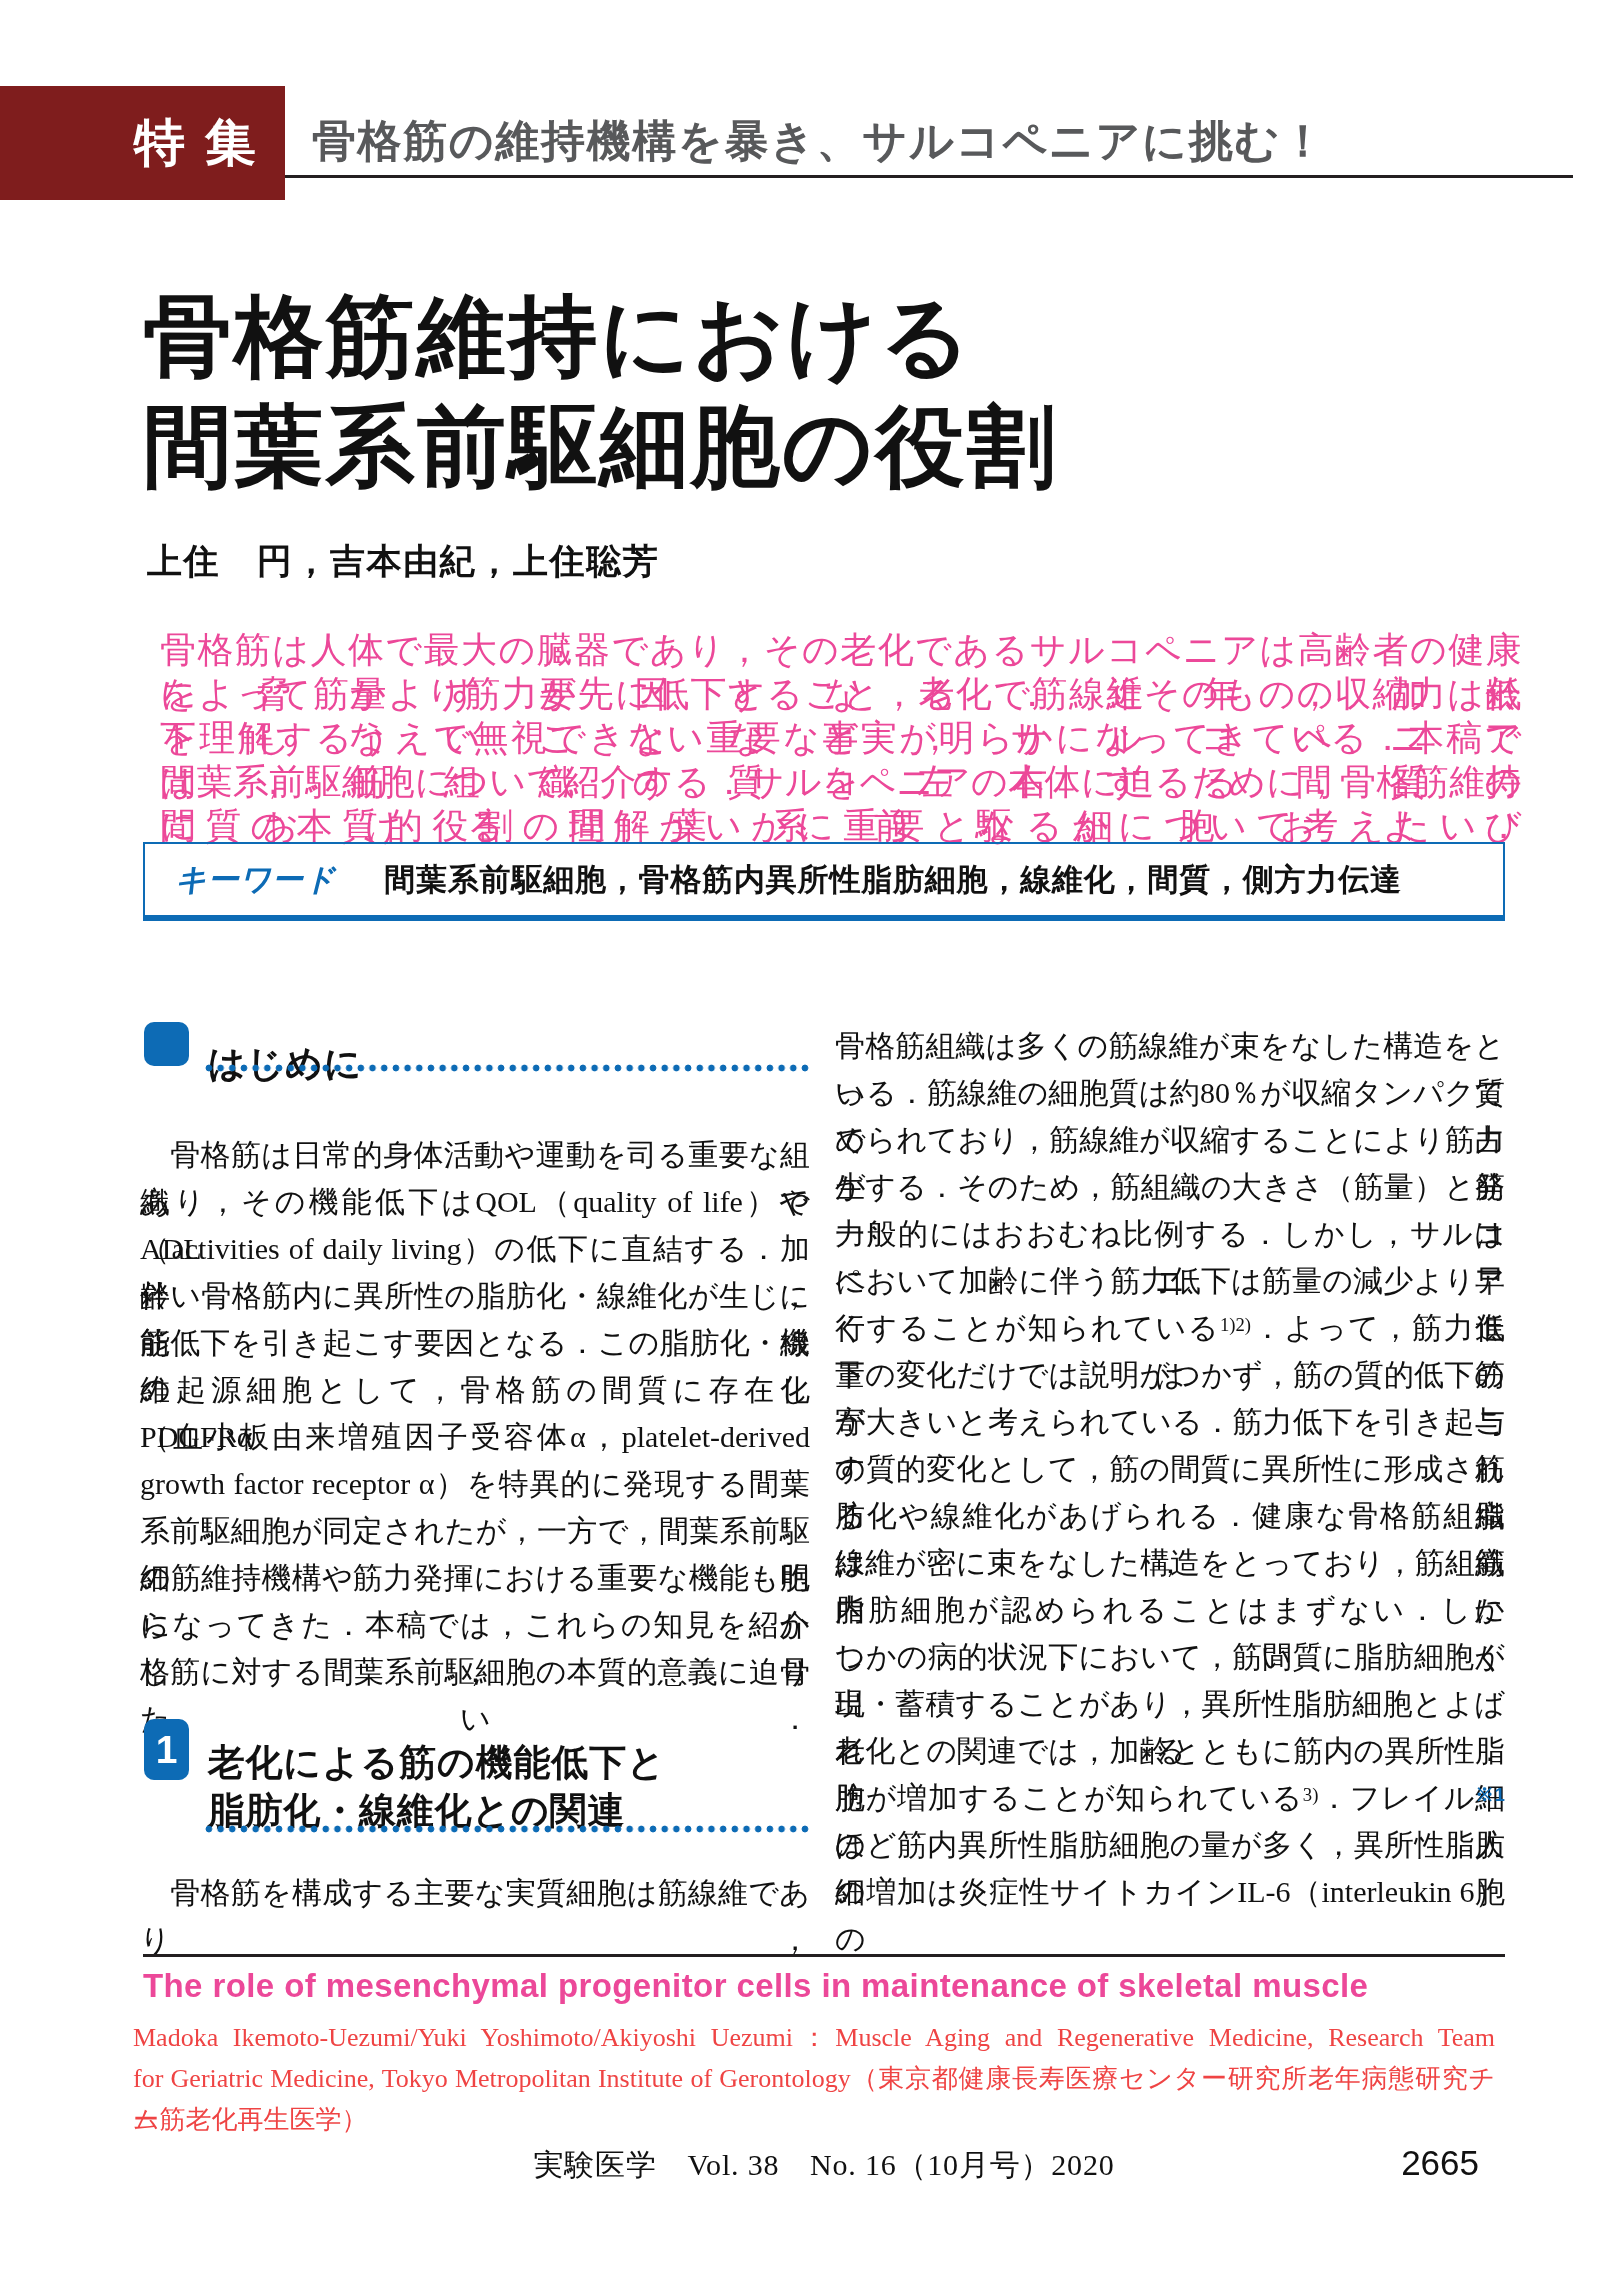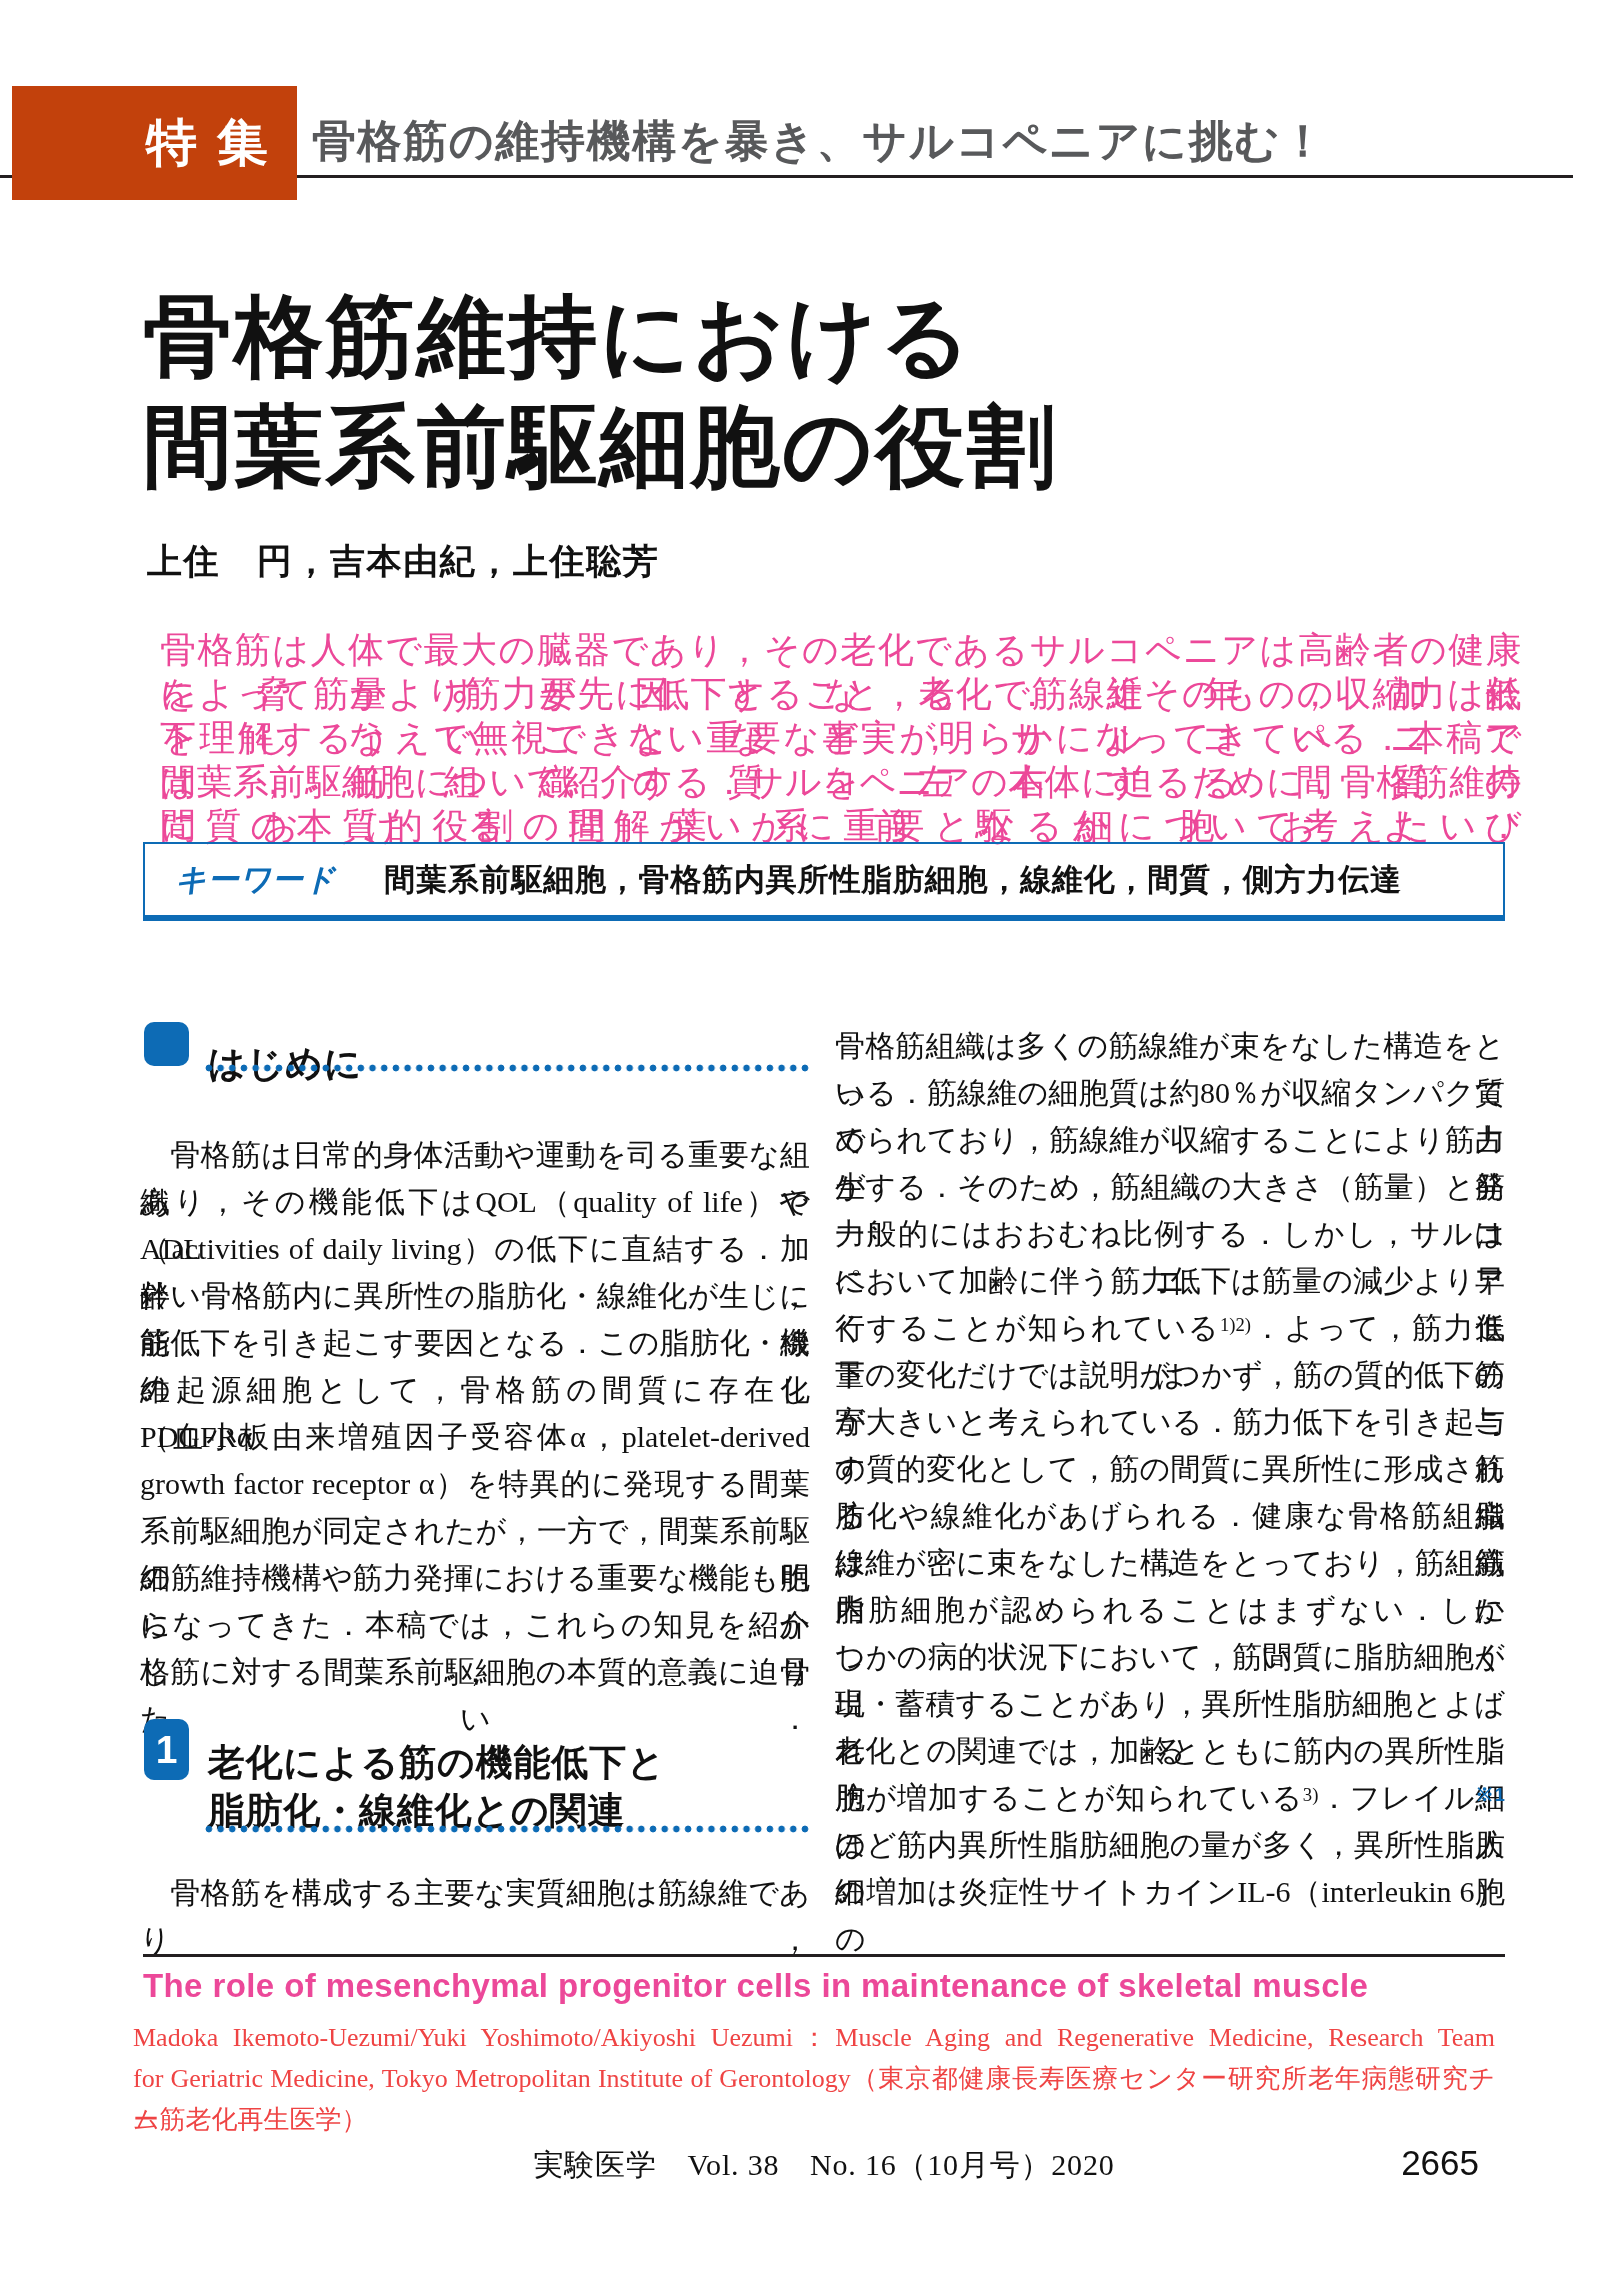--- a/index.html
+++ b/index.html
@@ -4,22 +4,22 @@
 <style>
   * { margin:0; padding:0; box-sizing:border-box; }
   body { background:#e8e8e8; font-family:"Liberation Sans", sans-serif; }
   .page {
     position:relative; width:1618px; height:2284px; margin:0 auto;
     background:#ffffff; color:#1c1c1c; overflow:hidden;
   }
   
   .band-rule { position:absolute; left:0; top:175px; width:1573px; height:3.1px; background:#231f20; }
   .band-badge {
-    position:absolute; left:12px; top:86px; width:285px; height:114px;
-    background:#c2410c; z-index:2;
+    position:absolute; left:0; top:86px; width:285px; height:114px;
+    background:#7f1d1d; z-index:2;
   }
   .band-badge .badge-text {
     position:absolute; left:134px; top:50%; transform:translateY(-50%);
     color:#ffffff; font-size:51px; font-weight:800; letter-spacing:20px; white-space:nowrap;
   }
   .band-title {
     position:absolute; left:312px; top:112px; font-size:44px; font-weight:700;
     color:#58595b; letter-spacing:1.6px; white-space:nowrap;
   }
   

